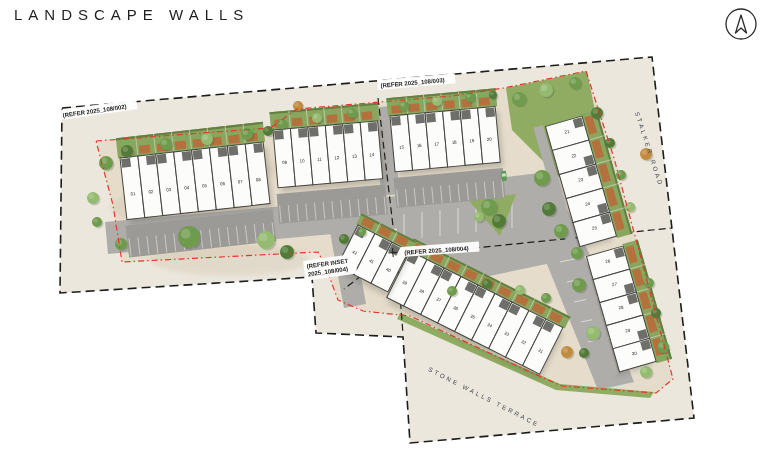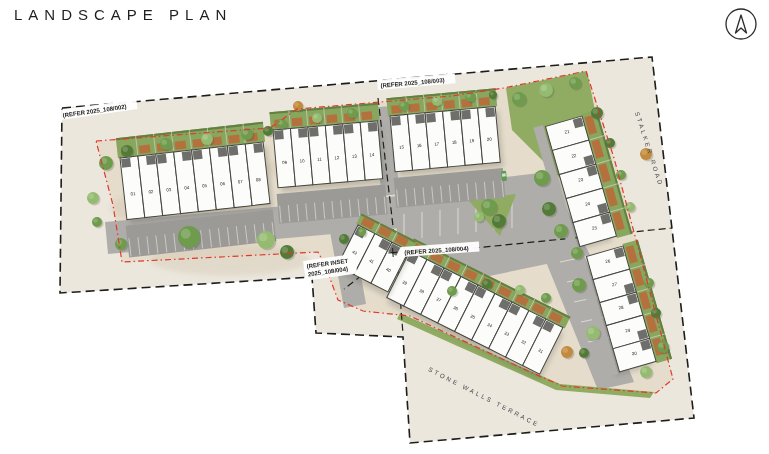--- a/index.html
+++ b/index.html
@@ -8,21 +8,21 @@
   .title{position:absolute;left:14px;top:6px;margin:0;font-size:15px;font-weight:500;
          letter-spacing:6px;color:#1f1f1f;}
   .north{position:absolute;top:4px;right:8px;width:40px;height:40px;}
   #plan{position:absolute;left:0;top:0;width:769px;height:454px;}
   svg text{font-family:"Liberation Sans",sans-serif;}
 </style>
 </head>
 <body>
 
 <div class="page">
-  <h1 class="title">LANDSCAPE PLAN</h1>
+  <h1 class="title">LANDSCAPE WALLS</h1>
 
   <svg class="north" viewBox="0 0 40 40" aria-hidden="true">
     <circle cx="20" cy="20" r="15" fill="none" stroke="#2b2b2b" stroke-width="1.3"></circle>
     <path d="M14.5,29 L20,11 L25.5,29 L20,24 Z" fill="none" stroke="#2b2b2b" stroke-width="1.3" stroke-linejoin="round"></path>
   </svg>
 
   <svg id="plan" viewBox="0 0 769 454">
     <defs>
       <filter id="soft" x="-40%" y="-40%" width="180%" height="180%">
         <feGaussianBlur stdDeviation="2.5"></feGaussianBlur>

